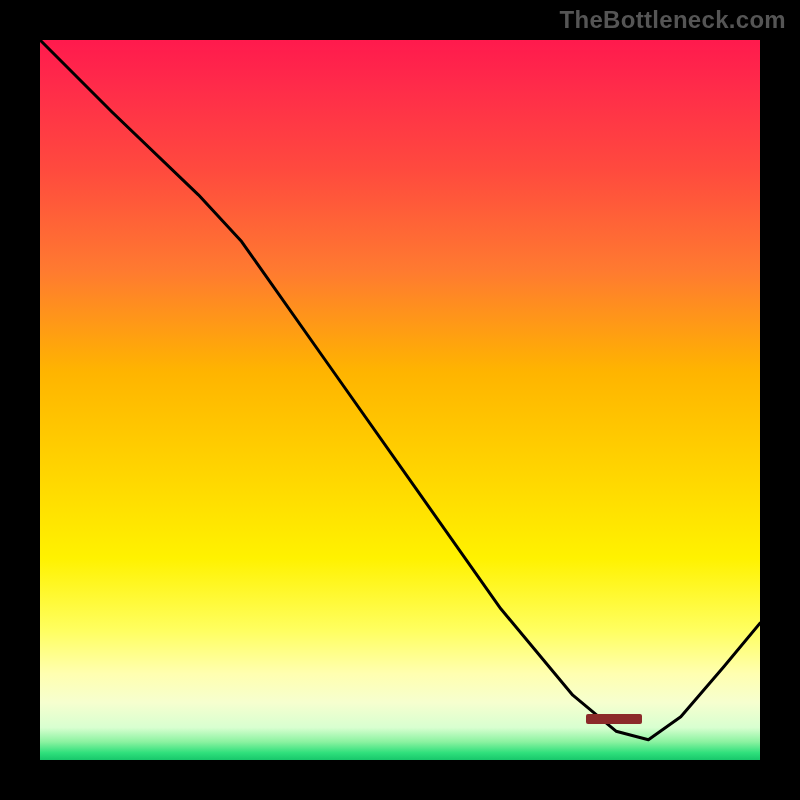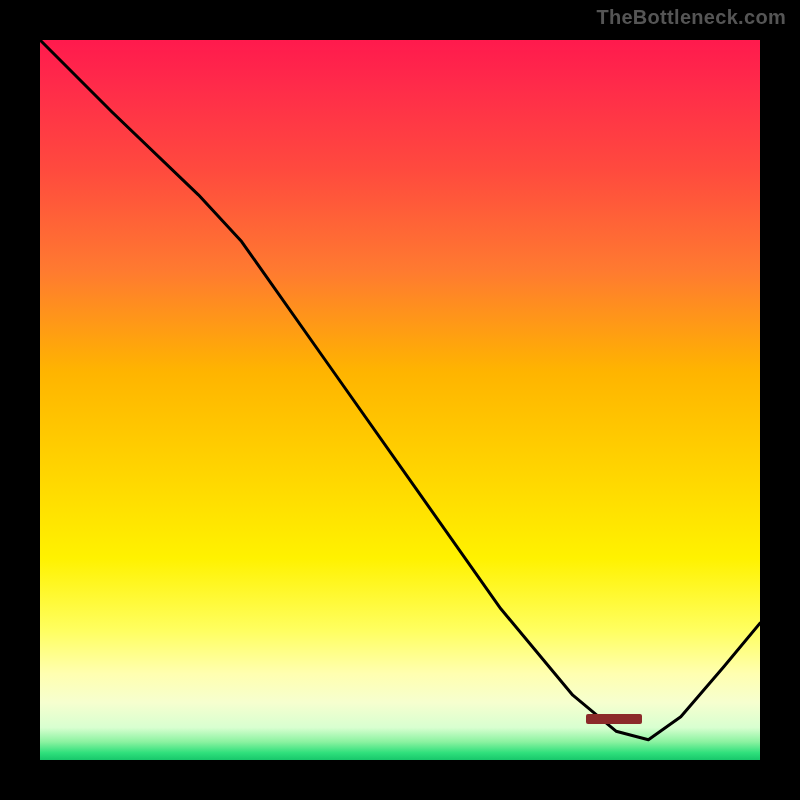--- a/index.html
+++ b/index.html
@@ -15,21 +15,21 @@
     position: relative;
     width: 800px;
     height: 800px;
     background: #000;
   }
   .watermark {
     position: absolute;
     top: 6px;
     right: 14px;
     color: #555;
-    font-size: 20px;
+    font-size: 24px;
     font-weight: 600;
     letter-spacing: 0.3px;
     user-select: none;
   }
   .plot-area {
     position: absolute;
     left: 40px;
     top: 40px;
     width: 720px;
     height: 720px;

